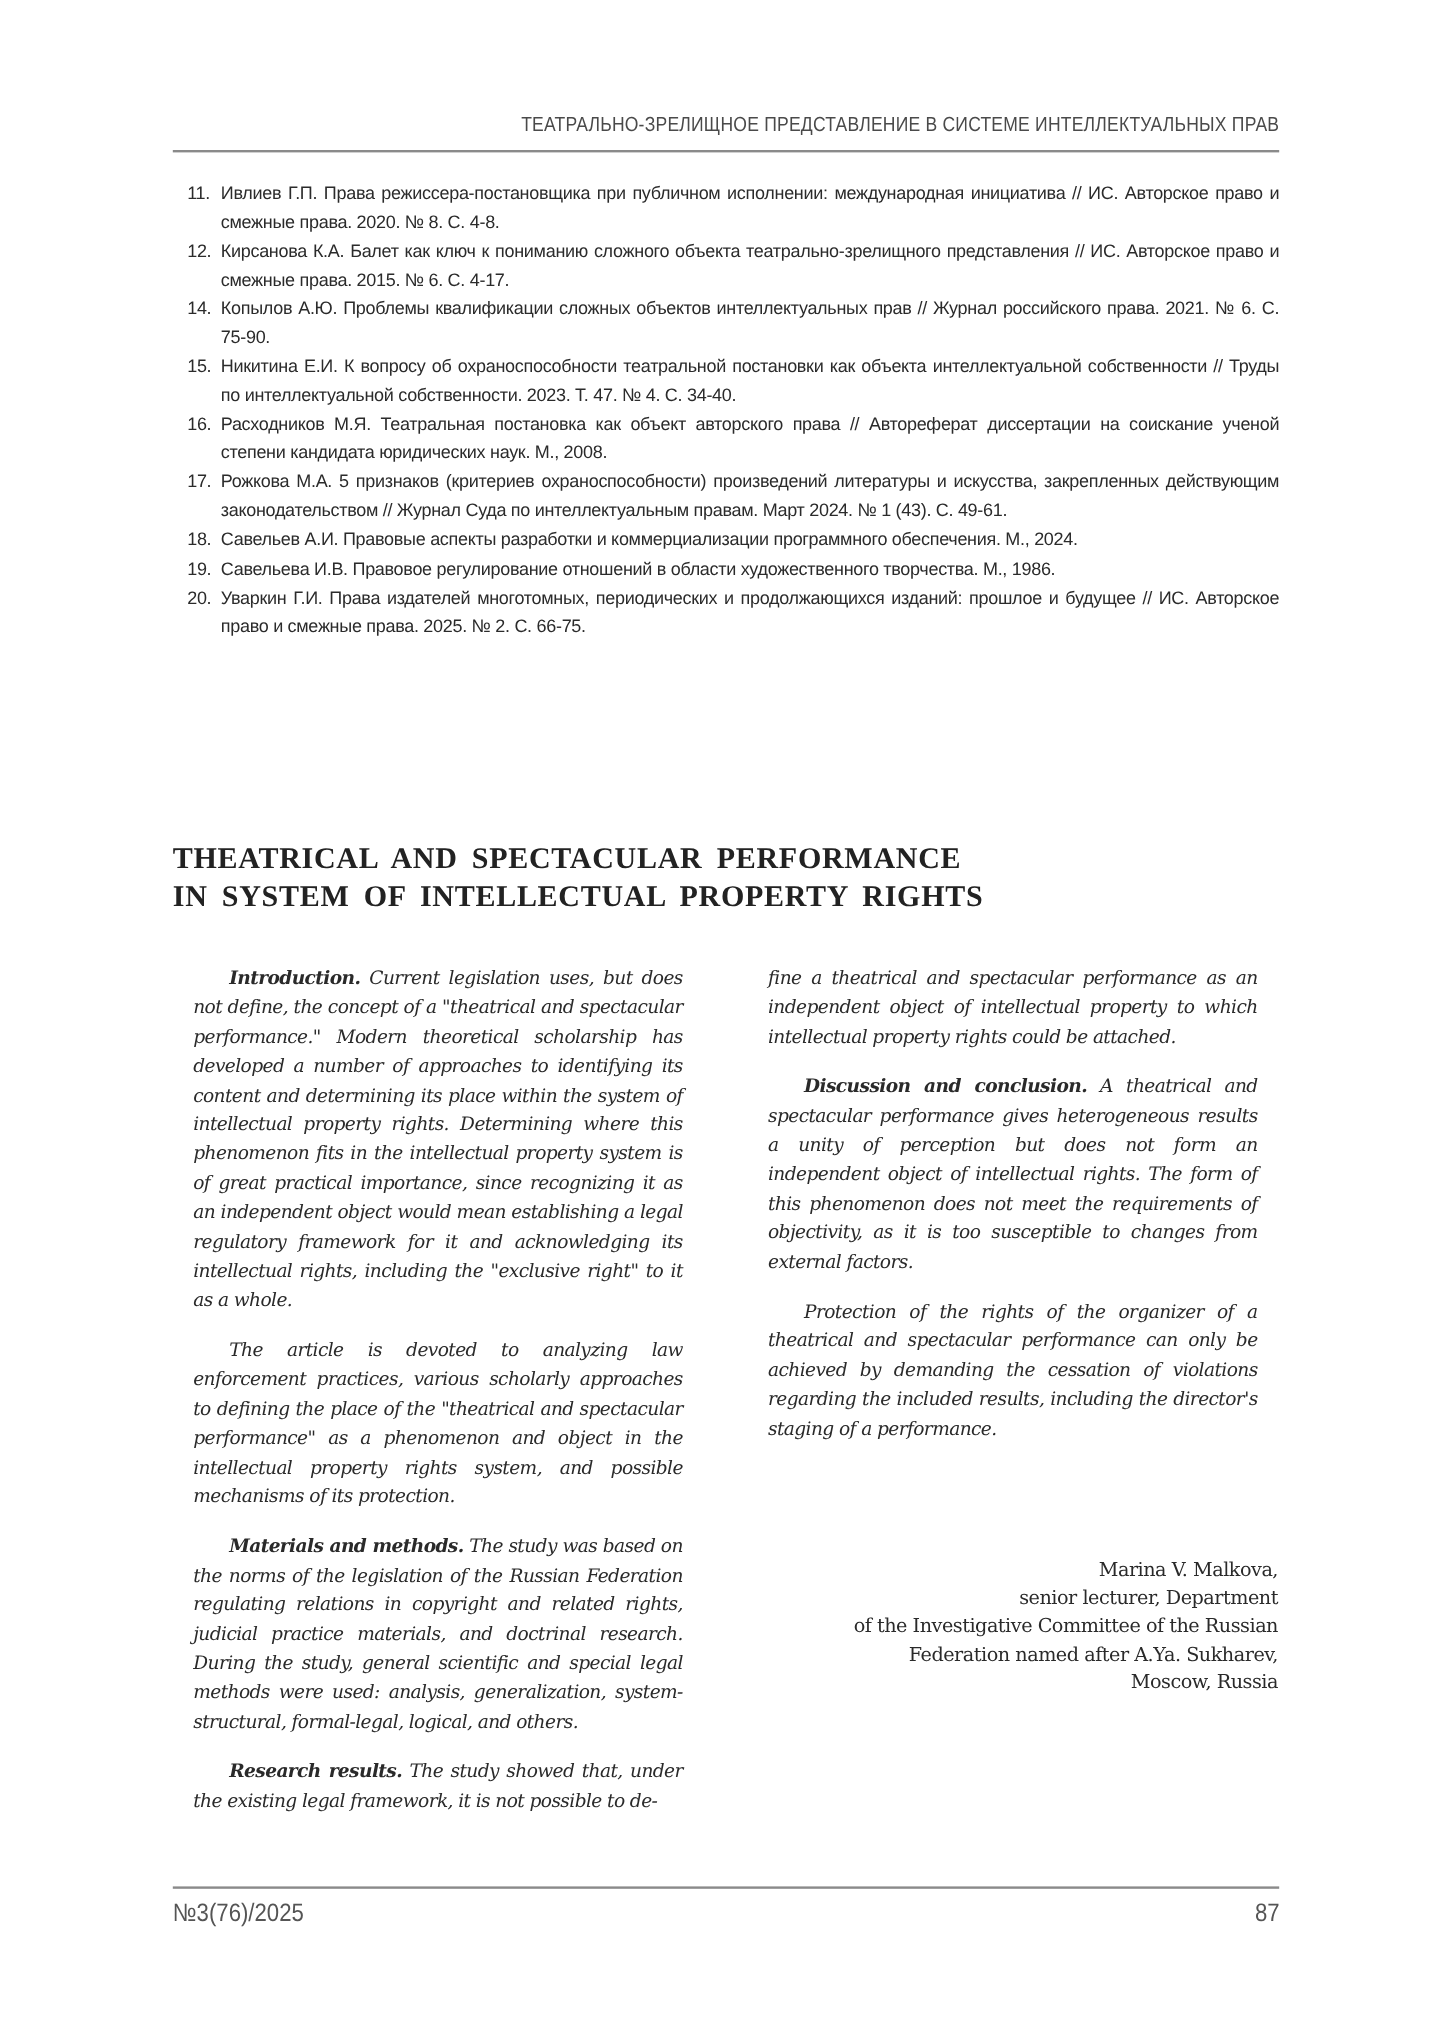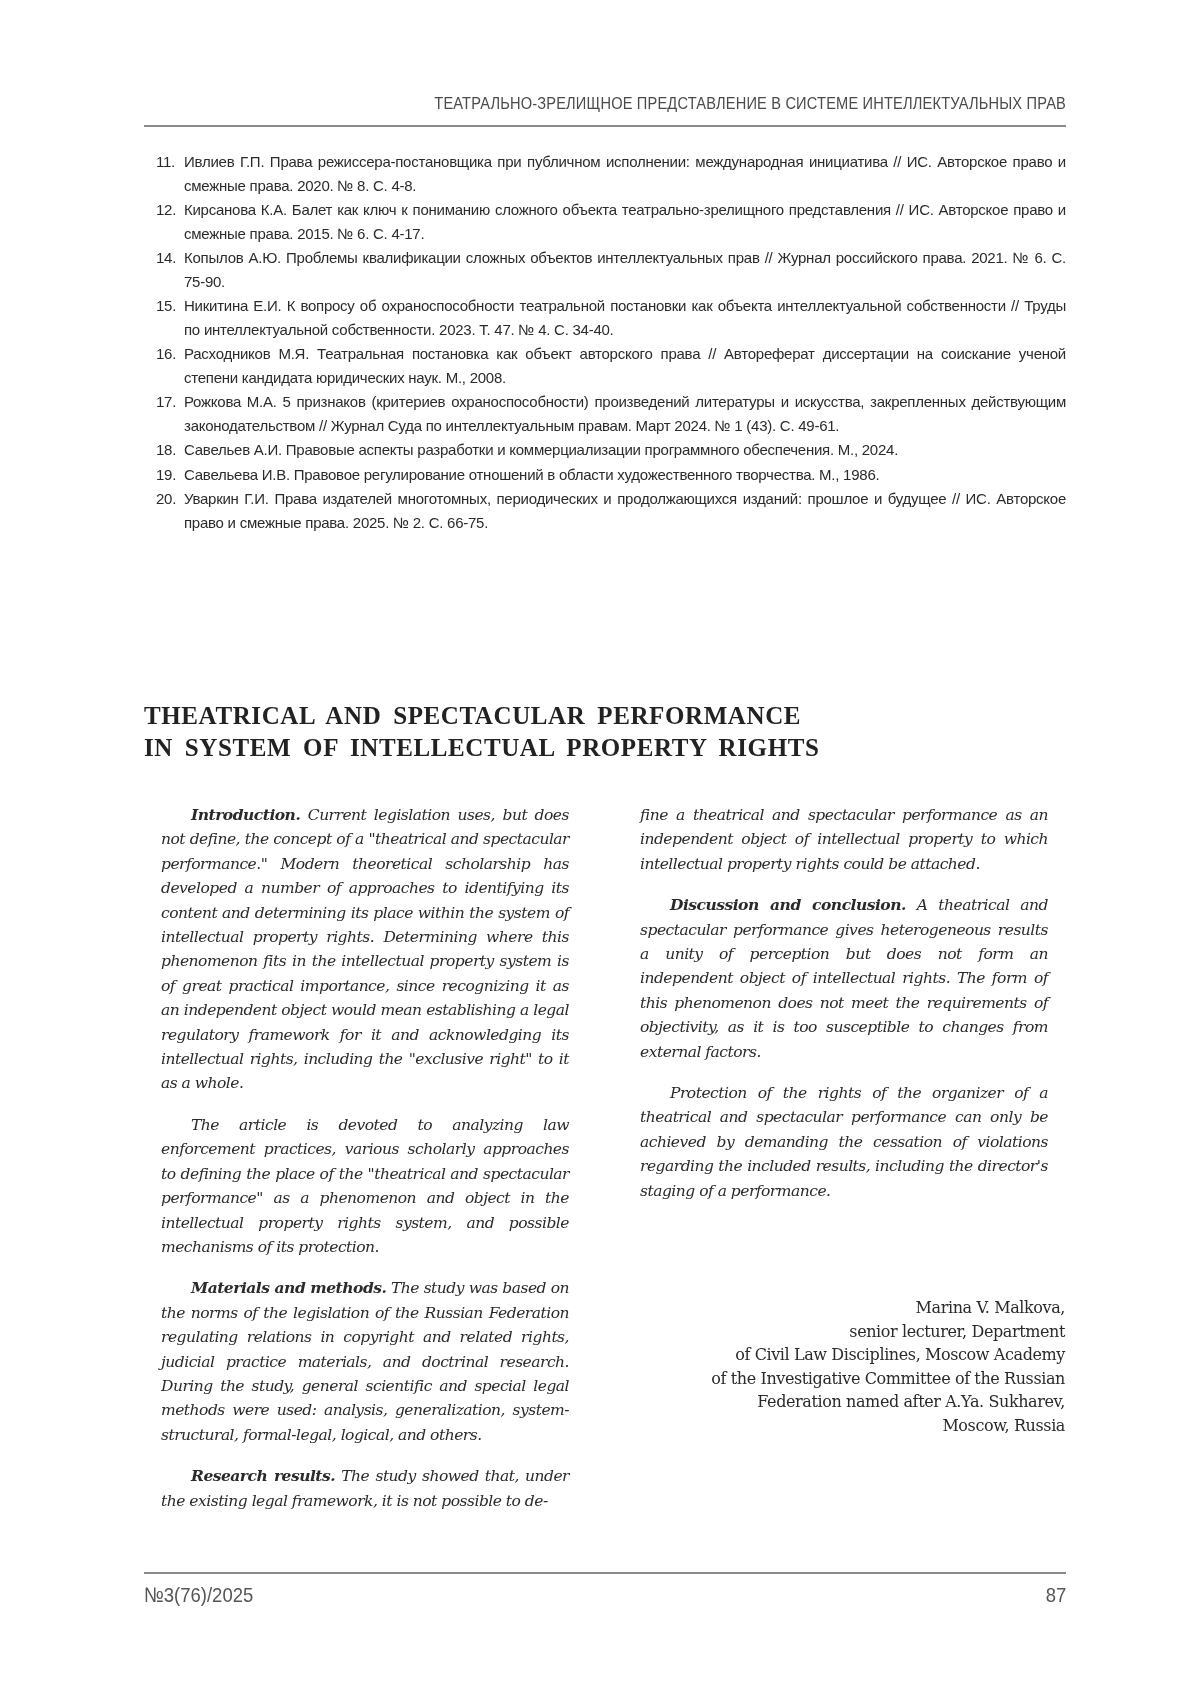--- a/index.html
+++ b/index.html
@@ -82,21 +82,20 @@
 
   <div class="col col-right">
     <p class="noindent">fine a theatrical and spectacular performance as an independent object of intellectual property to which intellectual property rights could be attached.</p>
     <p><b>Discussion and conclusion.</b><span> A theatrical and spectacular performance gives heterogeneous results a unity of perception but does not form an independent object of intellectual rights. The form of this phenomenon does not meet the requirements of objectivity, as it is too susceptible to changes from external factors.</span></p>
     <p>Protection of the rights of the organizer of a theatrical and spectacular performance can only be achieved by demanding the cessation of violations regarding the included results, including the director's staging of a performance.</p>
   </div>
 
   <div class="author">
     <div>Marina V. Malkova,</div>
     <div>senior lecturer, Department</div>
-    <div>of Civil Law Disciplines, Moscow Academy</div>
     <div>of the Investigative Committee of the Russian</div>
     <div>Federation named after A.Ya. Sukharev,</div>
     <div>Moscow, Russia</div>
   </div>
 
   <div class="foot-rule"></div>
   <div class="foot-issue">№3(76)/2025</div>
   <div class="foot-page">87</div>
 </div>
 

